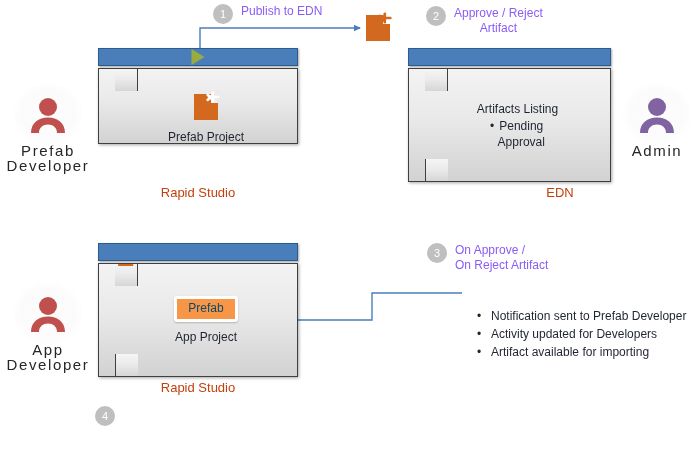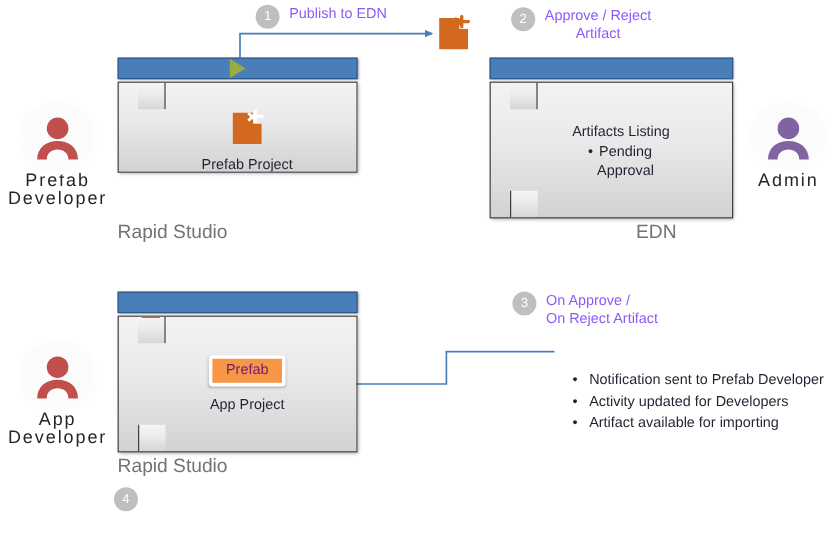--- a/index.html
+++ b/index.html
@@ -146,43 +146,43 @@
     margin-left: 8px;
     font-size: 12px;
     line-height: 15px;
     color: #8b5cf6;
     white-space: pre-line;
   }
 
   
   .caption {
     position: absolute;
-    font-size: 16px;
-    color: #737373;
-    text-align: left;
+    font-size: 13px;
+    color: #c2410c;
+    text-align: center;
     white-space: nowrap;
   }
   .pane-text {
     font-size: 12px;
     color: #1f2430;
     text-align: center;
     line-height: 16px;
   }
   .pane-title { font-size: 12px; }
   .bullet-line {
     display: block;
     white-space: pre-line;
   }
 
   
   .prefab-badge {
     background: #f79646;
     border: 3px solid #ffffff;
     border-radius: 3px;
-    color: #701a75;
+    color: #0c4a6e;
     font-size: 12px;
     padding: 3px 11px 4px 11px;
     box-shadow: 0 1px 2px rgba(0,0,0,0.22);
     line-height: 13px;
   }
 
   
   .connector {
     position: absolute;
     left: 0; top: 0;

